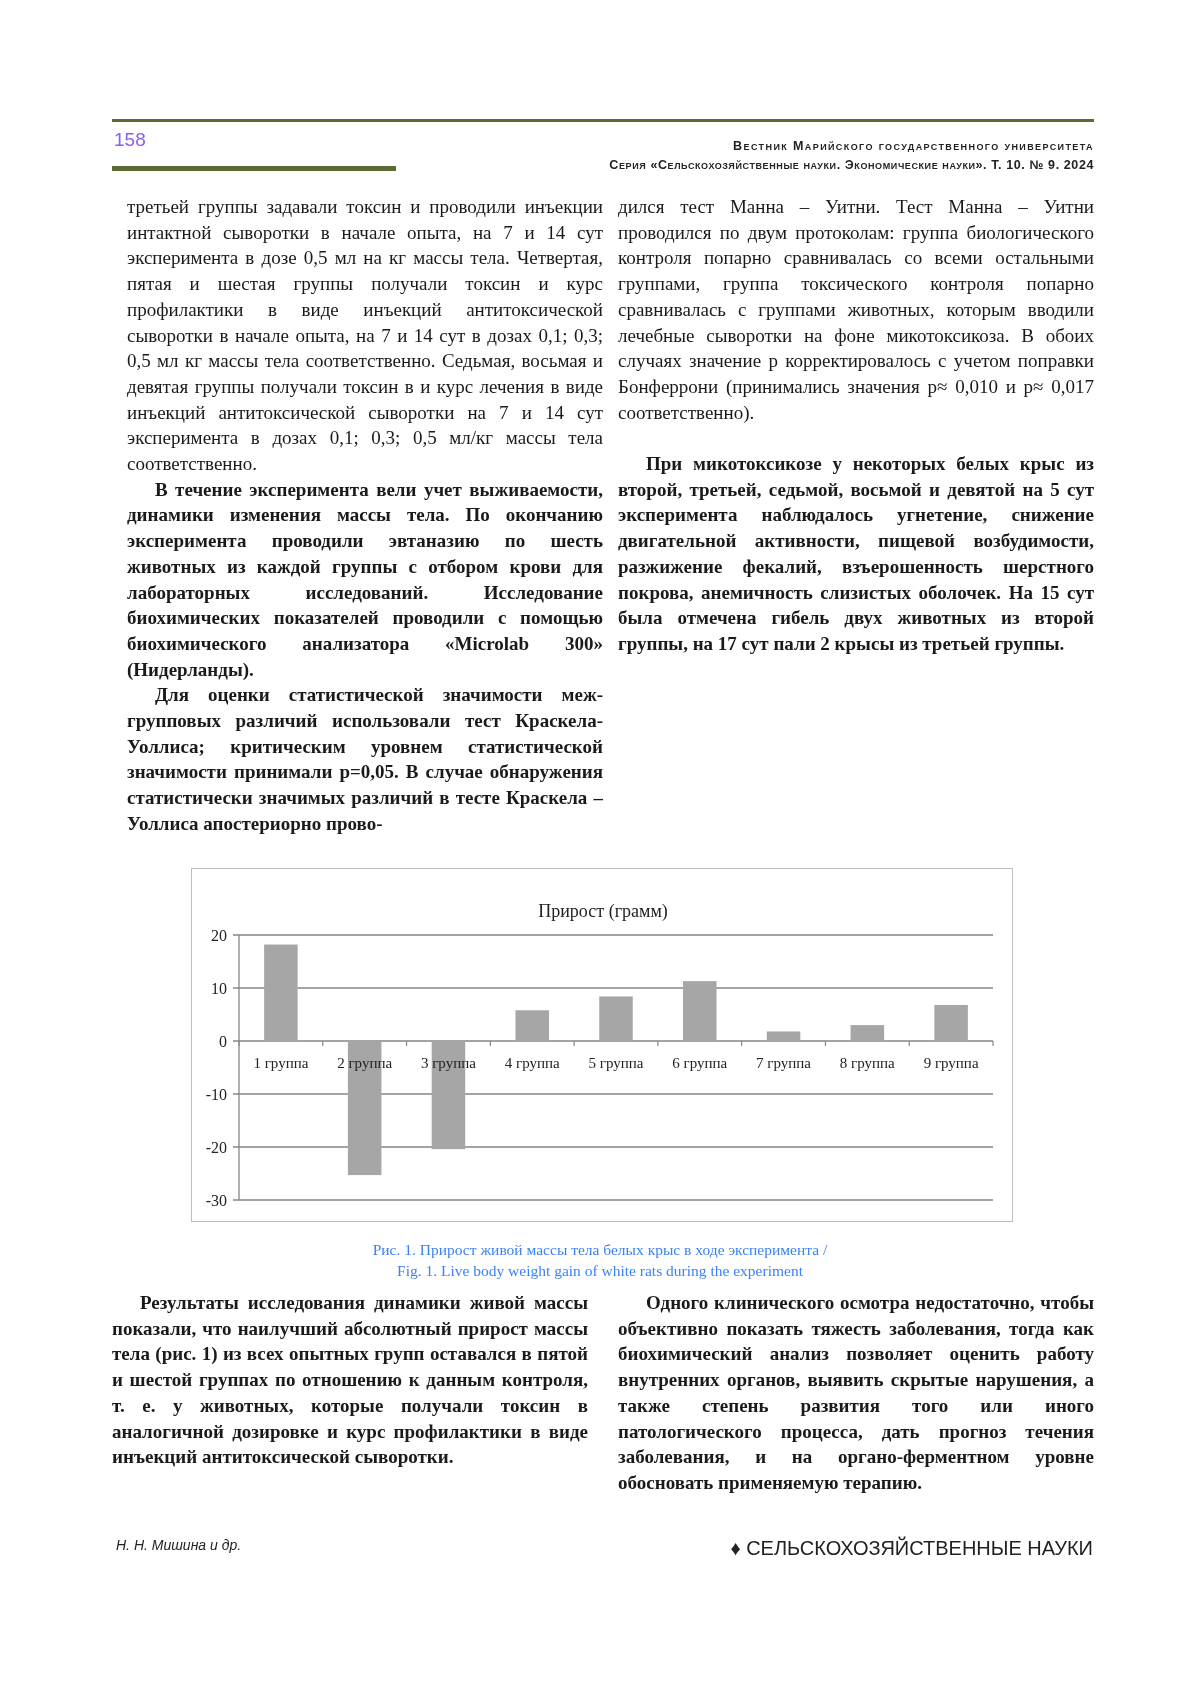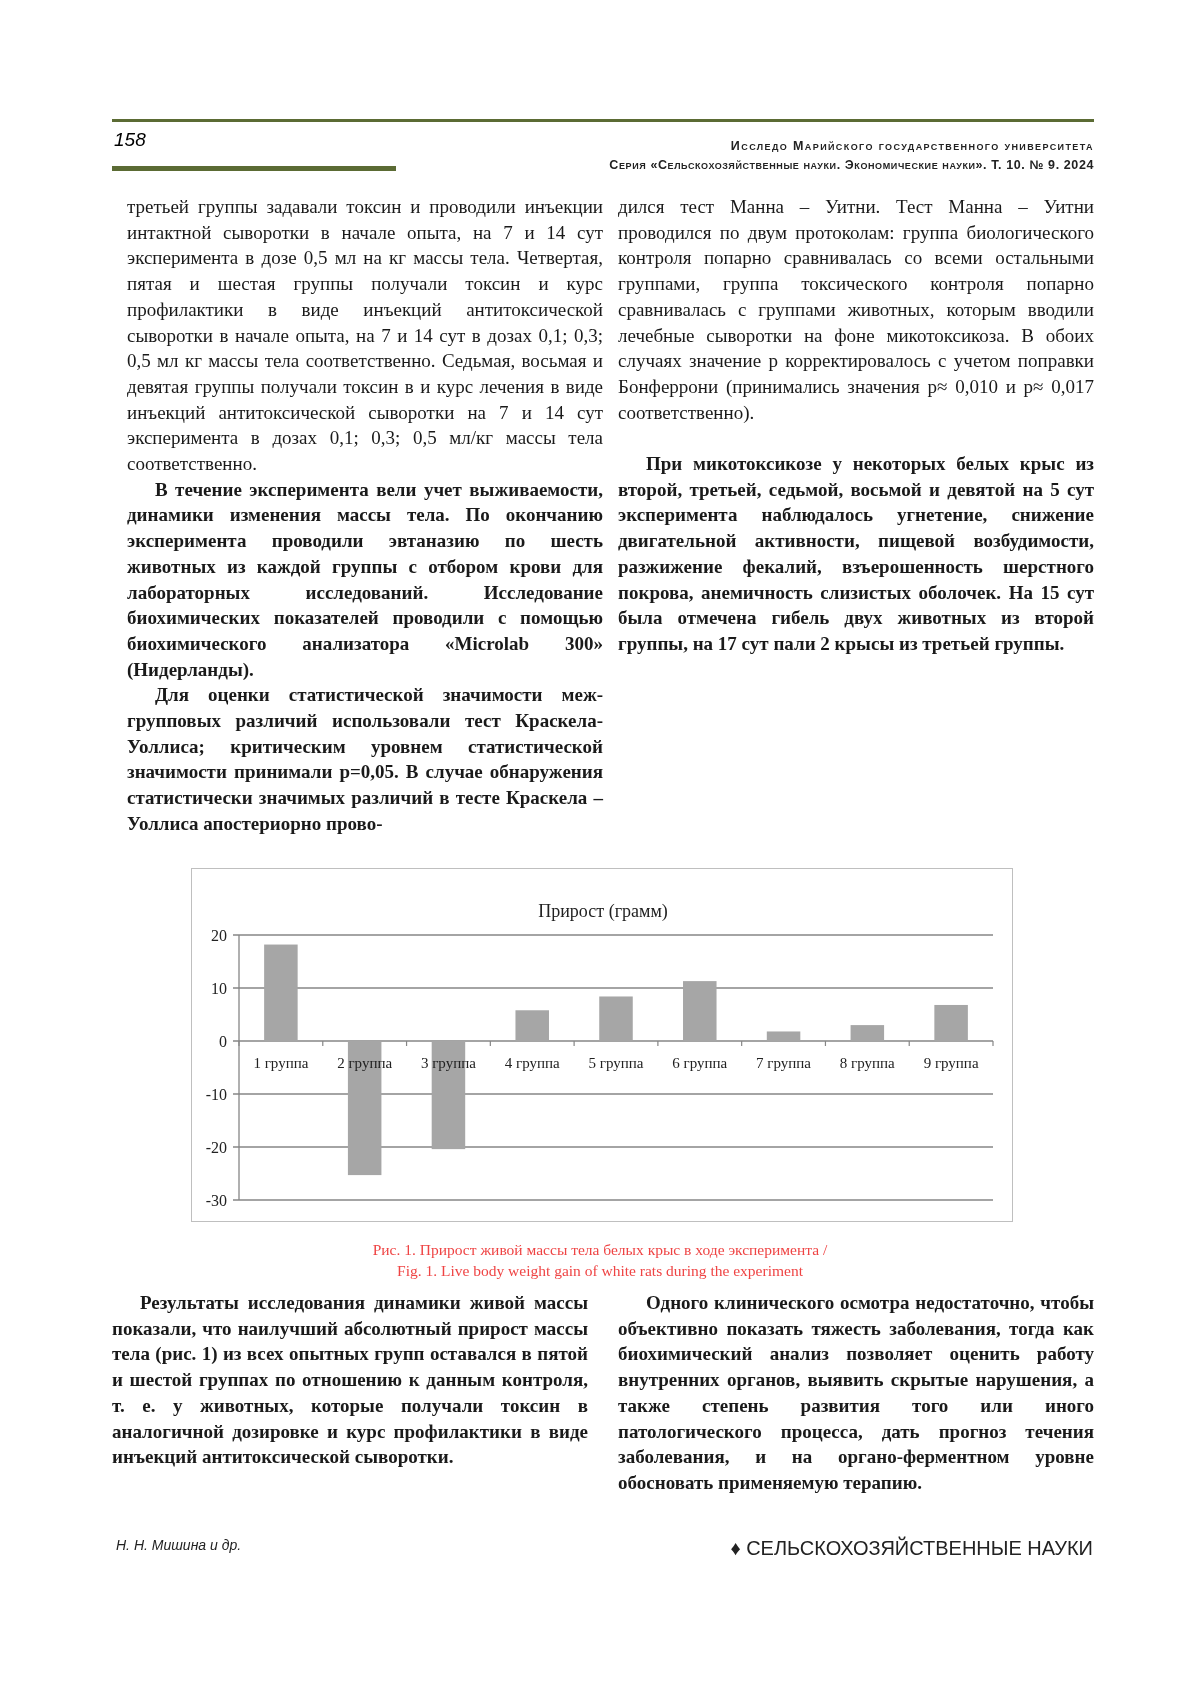--- a/index.html
+++ b/index.html
@@ -1,43 +1,43 @@
 <!DOCTYPE html>
 <html><head>
 <meta charset="utf-8">
 <style>
   html, body { margin:0; padding:0; background:#fff; }
   body { width:1200px; height:1697px; position:relative; overflow:hidden; font-family:"Liberation Serif", serif; color:#1a1a1a; }
   .abs { position:absolute; }
   .rule-top { left:112px; top:119px; width:982px; height:3px; background:#5b6b34; }
-  .page-num { left:114px; top:129px; font-family:"Liberation Sans", sans-serif; font-style:italic; font-size:19px; color:#000000; }
+  .page-num { left:114px; top:129px; font-family:"Liberation Sans", sans-serif; font-size:19px; color:#8b5cf6; }
   .journal1 { right:106px; top:139px; font-family:"Liberation Sans", sans-serif; font-weight:bold; font-size:12.5px; letter-spacing:1.4px; font-variant:small-caps; color:#222; white-space:nowrap; }
   .journal2 { right:106px; top:158px; font-family:"Liberation Sans", sans-serif; font-weight:bold; font-size:12.5px; letter-spacing:0.6px; font-variant:small-caps; color:#222; white-space:nowrap; }
   .rule-short { left:112px; top:166px; width:284px; height:5px; background:#5b6b34; }
   .col { position:absolute; font-size:19px; line-height:25.7px; text-align:justify; hyphens:manual; }
   .col p { margin:0; }
   .col p.ind { text-indent:28px;font-weight:bold; }
   .col h3 { margin:0; font-size:19px; font-weight:bold; padding-left:28px; line-height:25.7px; }
   .col .gap { height:25.7px; }
   .left-top { left:112px; top:194px; width:476px;margin-left:15px; }
   .right-top { left:618px; top:194px; width:476px; }
   .left-bot { left:112px; top:1290px; width:476px; }
   .right-bot { left:618px; top:1290px; width:476px; }
   .chart-frame { left:191px; top:868px; width:822px; height:354px; border:1.5px solid #bfbfbf; box-sizing:border-box; }
   .chart-svg { position:absolute; left:0; top:0; }
-  .caption { left:0; width:1200px; text-align:center; font-size:15.5px; color:#ef4444; }
+  .caption { left:0; width:1200px; text-align:center; font-size:15.5px; color:#3b82f6; }
   .footer-left { left:116px; top:1537px; font-family:"Liberation Sans", sans-serif; font-style:italic; font-size:14px; color:#222; }
   .footer-right { right:107px; top:1537px; font-family:"Liberation Sans", sans-serif; font-size:20px; color:#222; }
 </style>
 </head>
 <body>
 
 <div class="abs rule-top"></div>
 <div class="abs page-num">158</div>
-<div class="abs journal1">Исследо Марийского государственного университета</div>
+<div class="abs journal1">Вестник Марийского государственного университета</div>
 <div class="abs rule-short"></div>
 <div class="abs journal2">Серия «Сельскохозяйственные науки. Экономические науки». Т. 10. № 9. 2024</div>
 
 <div class="col left-top">
   <p>третьей группы задавали токсин и проводили инъекции интактной сыворотки в начале опыта, на 7 и 14 сут эксперимента в дозе 0,5 мл на кг массы тела. Четвертая, пятая и шестая группы получали токсин и курс профилактики в виде инъекций антитоксической сыворотки в начале опыта, на 7 и 14 сут в дозах 0,1; 0,3; 0,5 мл кг массы тела соответственно. Седьмая, восьмая и девятая группы получали токсин в и курс лече­ния в виде инъекций антитоксической сыворот­ки на 7 и 14 сут эксперимента в дозах 0,1; 0,3; 0,5 мл/кг массы тела соответственно.</p>
   <p class="ind">В течение эксперимента вели учет выживаемо­сти, динамики изменения массы тела. По оконча­нию эксперимента проводили эвтаназию по шесть животных из каждой группы с отбором крови для лабораторных исследований. Исследо­вание биохимических показателей проводили с помощью биохимического анализатора «Micro­lab 300» (Нидерланды).</p>
   <p class="ind">Для оценки статистической значимости меж­групповых различий использовали тест Краске­ла-Уоллиса; критическим уровнем статистиче­ской значимости принимали p=0,05. В случае обнаружения статистически значимых различий в тесте Краскела – Уоллиса апостериорно прово-</p>
 </div>
 
 <div class="col right-top">

